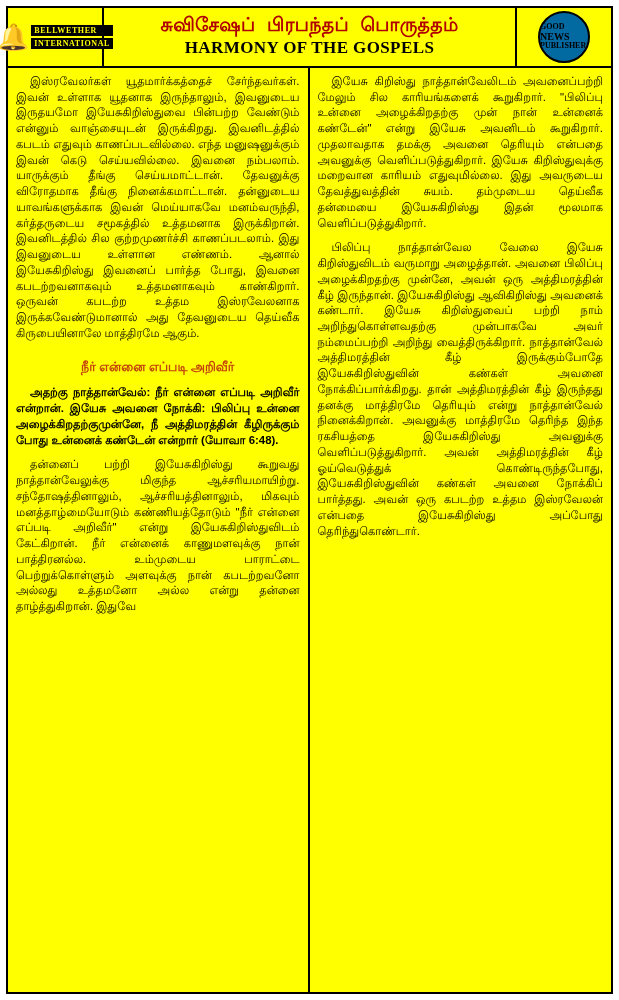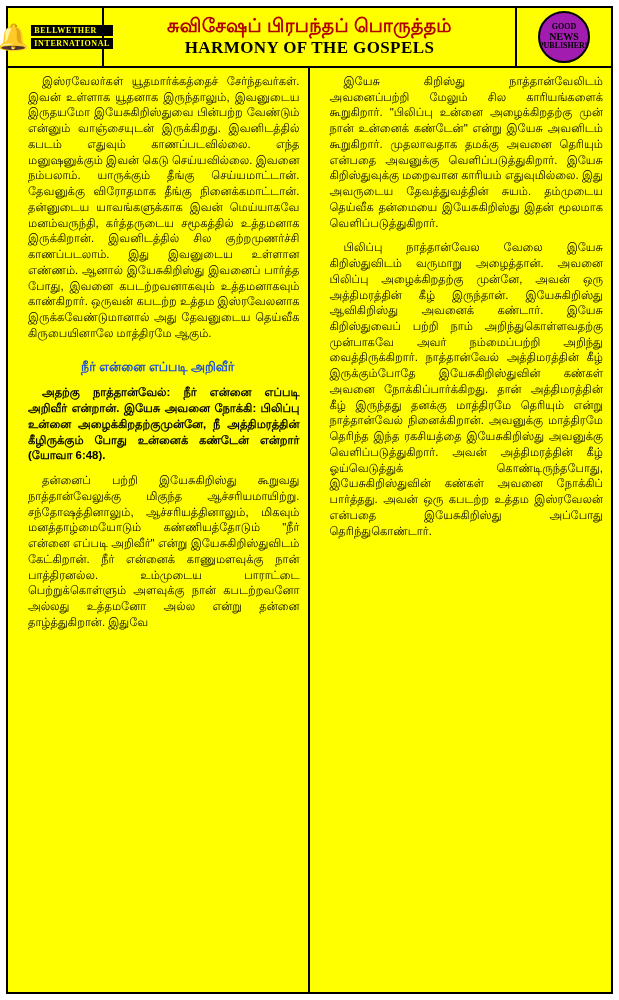--- a/index.html
+++ b/index.html
@@ -78,24 +78,24 @@
     letter-spacing: 0.6px;
     text-align: left;
     padding: 1px 3px;
     font-family: "Liberation Serif", serif;
   }
   .gn-circle {
     width: 48px;
     height: 48px;
     border-radius: 50%;
     border: 2px solid #000000;
-    background: #a21caf;
-    display: flex;
-    flex-direction: column;
-    align-items: center;
+    background: #0369a1;
+    display: flex;
+    flex-direction: column;
+    align-items: flex-start;
     justify-content: center;
     line-height: 1.05;
     overflow: hidden;
   }
   .gn-circle .l1, .gn-circle .l2, .gn-circle .l3 {
     font-size: 8px;
     font-weight: bold;
     color: #000000;
     font-family: "Liberation Serif", serif;
   }
@@ -108,21 +108,21 @@
     flex-direction: column;
     align-items: center;
     justify-content: center;
     gap: 2px;
     padding: 2px 4px;
   }
   .title-tamil {
     font-size: 19px;
     font-weight: bold;
     color: #b00000;
-    font-family: Liberation Serif, serif;
+    font-family: Liberation Mono, monospace;
     letter-spacing: 0.3px;
     text-align: center;
     line-height: 1.1;
   }
   .title-en {
     font-size: 17px;
     font-weight: bold;
     color: #000000;
     font-family: "Liberation Serif", serif;
     letter-spacing: 0.4px;
@@ -149,30 +149,29 @@
     margin: 0 0 9px 0;
     font-size: 11.4px;
     line-height: 1.38;
     color: #000000;
     text-align: justify;
     text-justify: inter-word;
     font-family: "Liberation Sans", sans-serif;
   }
   p.para.indent {
     text-indent: 14px;
-    margin-left: 12px;
   }
   p.para.bold {
     font-weight: bold;
   }
   .subhead {
     margin: 4px 0 9px 0;
     font-size: 12.6px;
     font-weight: bold;
-    color: #1d4ed8;
+    color: #c2410c;
     text-align: center;
     font-family: "Liberation Sans", sans-serif;
   }
   .spacer-sm { height: 6px; }
 </style>
 </head>
 <body>
 
 <div class="page">
   <div class="sheet">

